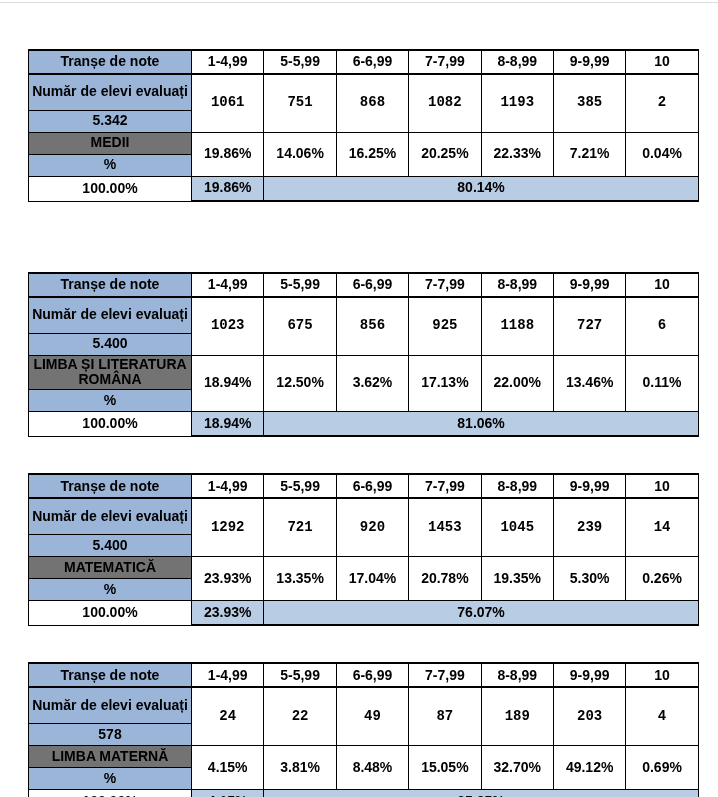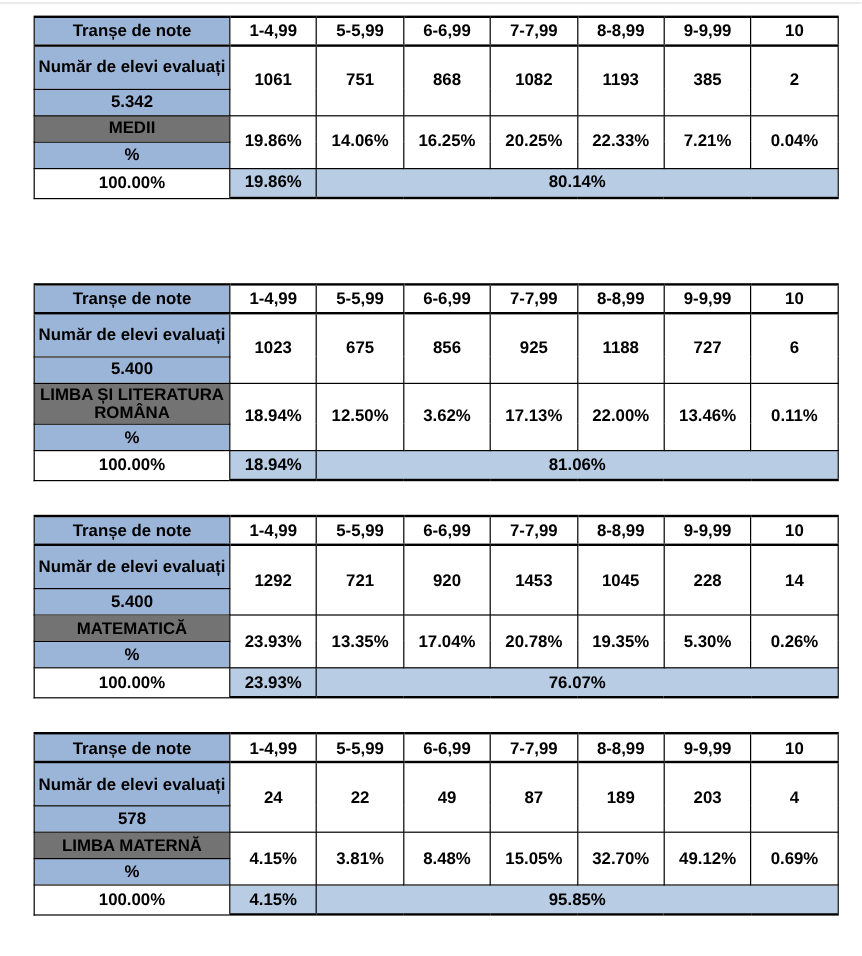--- a/index.html
+++ b/index.html
@@ -25,20 +25,21 @@
   .content {
     padding: 13px 0 0 28px;
   }
   .tbl-wrap { margin-bottom: 28px; }
   .tbl-wrap:first-child { margin-bottom: 70px; }
 
   table.stats {
     border-collapse: collapse;
     table-layout: fixed;
     width: 670px;
+    margin-top: 36px;
   }
   col.c-label { width: 163px; }
   col.c-data  { width: 72.4px; }
 
   table.stats td {
     border: 1px solid #000;
     font-weight: bold;
     text-align: center;
     vertical-align: middle;
     color: #000;
@@ -61,21 +62,21 @@
   .ltblue { background: #b8cce4; }
   .yellow { background: #737373; color: #fe0000; }
 
   
   tr.r-header td { border-top: 2px solid #000; border-bottom: 2px solid #000; }
   td.b-left  { border-left: 2px solid #000; }
   td.b-right { border-right: 2px solid #000; }
   td.colsep  { border-right: 2px solid #000; } 
   td.students-label { border-bottom: 2px solid #ffffff; }
   td.students-total { border-top: 0; border-bottom: 2px solid #000; }
-  td.count-cell     { border-bottom: 2px solid #000; }
+  td.count-cell     { border-bottom: 2px solid #000; font-family: Liberation Mono, monospace; }
   td.subject-label  { border-bottom: 2px solid #ffffff; font-size: 13px; }
   td.pct-symbol     { border-top: 0; border-bottom: 2px solid #000; }
   td.pct-cell       { border-bottom: 2px solid #000; }
   td.label-cell     { font-size: 13.5px; }
 
   
   td.overall-total {
     border: none;
     background: #ffffff;
     text-align: right;
@@ -231,21 +232,21 @@
           <td>9-9,99</td>
           <td class="b-right">10</td>
         </tr>
         <tr class="r-students">
           <td class="blue b-left colsep label-cell students-label">Număr de elevi evaluați</td>
           <td rowspan="2" class="count-cell">1292</td>
           <td rowspan="2" class="count-cell">721</td>
           <td rowspan="2" class="count-cell">920</td>
           <td rowspan="2" class="count-cell">1453</td>
           <td rowspan="2" class="count-cell">1045</td>
-          <td rowspan="2" class="count-cell">228</td>
+          <td rowspan="2" class="count-cell">239</td>
           <td rowspan="2" class="count-cell b-right">14</td>
         </tr>
         <tr class="r-total-students">
           <td class="blue b-left colsep students-total">5.400</td>
         </tr>
         <tr class="r-subject">
           <td class="yellow b-left colsep subject-label">MATEMATICĂ</td>
           <td rowspan="2" class="pct-cell">23.93%</td>
           <td rowspan="2" class="pct-cell">13.35%</td>
           <td rowspan="2" class="pct-cell">17.04%</td>

